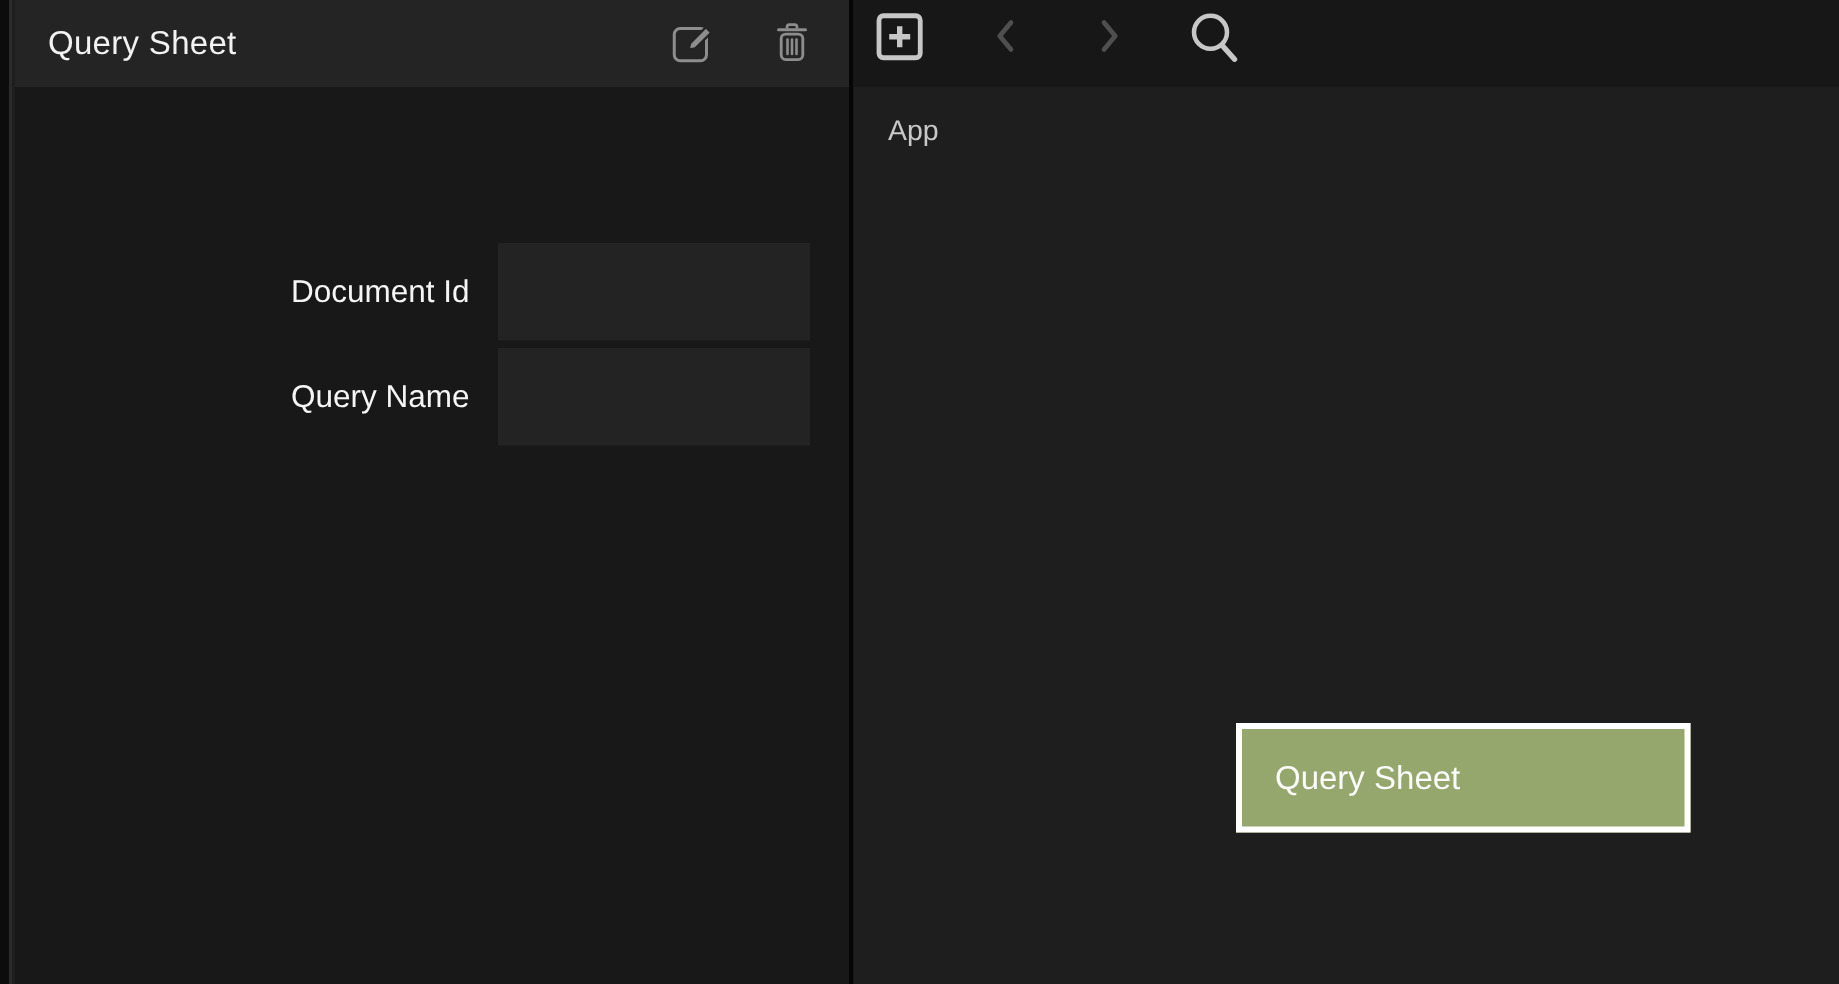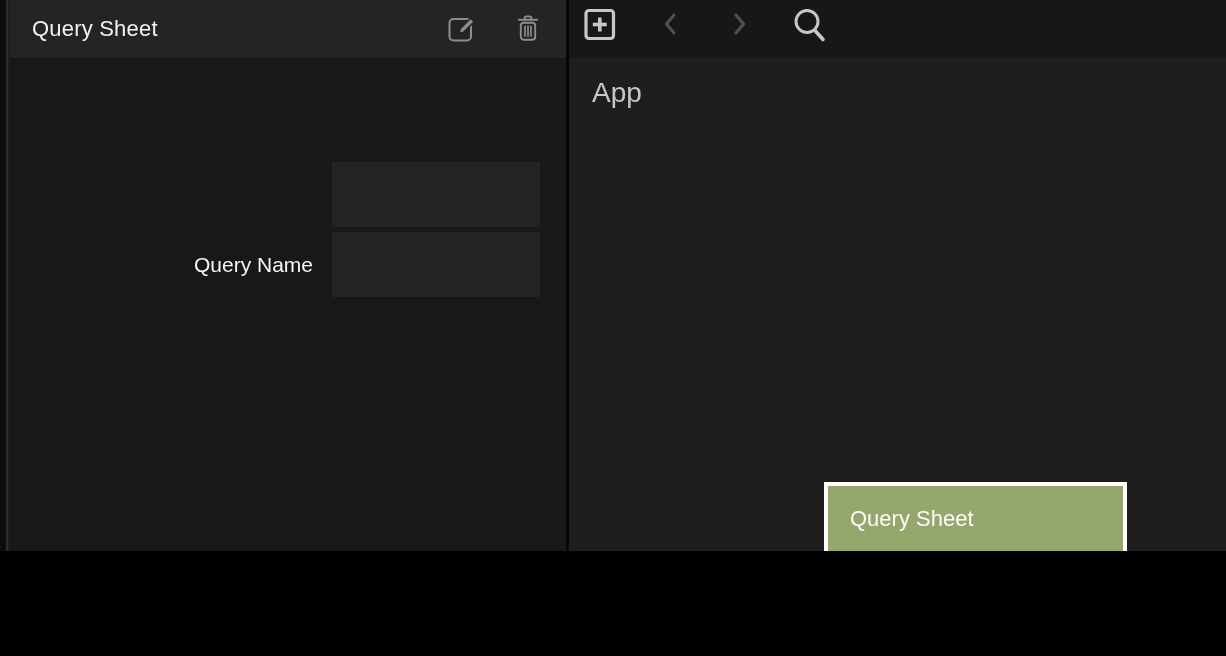--- a/index.html
+++ b/index.html
@@ -2,21 +2,21 @@
 <html style="--panel-header-bg: #242424; --panel-body-bg: #181818; --input-bg: #232323; --toolbar-bg: #171717; --canvas-bg: #1e1e1e; --node-fill: #96a76d; --node-selection-border: #ffffff; --icon-gray: #8d8d8d; --icon-bright: #c7c7c7; --icon-disabled: #4f4f4f;"><head>
 <meta charset="utf-8">
 <style>
   * { margin: 0; padding: 0; box-sizing: border-box; }
   html, body { background: #000; }
   body { font-family: "Liberation Sans", "DejaVu Sans", sans-serif; }
 
   .root {
     position: relative;
     width: 1226px;
-    height: 551px;
+    height: 656px;
     overflow: hidden;
     background: var(--canvas-bg, #1e1e1e);
   }
 
   
   .gutter {
     position: absolute; left: 0; top: 0;
     width: 8px; height: 656px;
     background: #0c0c0c;
     border-right: 2px solid #2b2b2b;
@@ -95,21 +95,21 @@
   .tb-forward { left: 163px; top: 12px; }
   .tb-search  { left: 222px; top: 6px;  }
 
   .canvas {
     position: absolute; left: 569px; top: 58px;
     width: 657px; height: 598px;
     background: var(--canvas-bg, #1e1e1e);
   }
   .canvas-title {
     position: absolute; left: 23px; top: 19px;
-    font-size: 28px;
+    font-size: 19px;
     color: #c7c7c7;
   }
   .flow-node {
     position: absolute; left: 255px; top: 424px;
     width: 303px; height: 73px;
     background: var(--node-fill, #96a76d);
     border: 4px solid var(--node-selection-border, #ffffff);
     display: flex; align-items: center;
     padding-left: 22px;
     cursor: pointer;
@@ -149,20 +149,21 @@
               <line x1="12" y1="12.3" x2="12" y2="22" stroke="#8d8d8d" stroke-width="1.7" stroke-linecap="round"></line>
               <line x1="15" y1="12.3" x2="15" y2="22" stroke="#8d8d8d" stroke-width="1.7" stroke-linecap="round"></line>
             </svg>
           </span>
         </button>
       </div>
     </div>
 
     <div class="panel-body">
 
+      <div class="field-label row-1">Document Id</div>
       <input class="text-input row-1" type="text" value="" style="">
 
       <div class="field-label row-2">Query Name</div>
       <input class="text-input row-2" type="text" value="" style="">
     </div>
   </div>
 
   <div class="divider"></div>
 
   <div class="toolbar">

